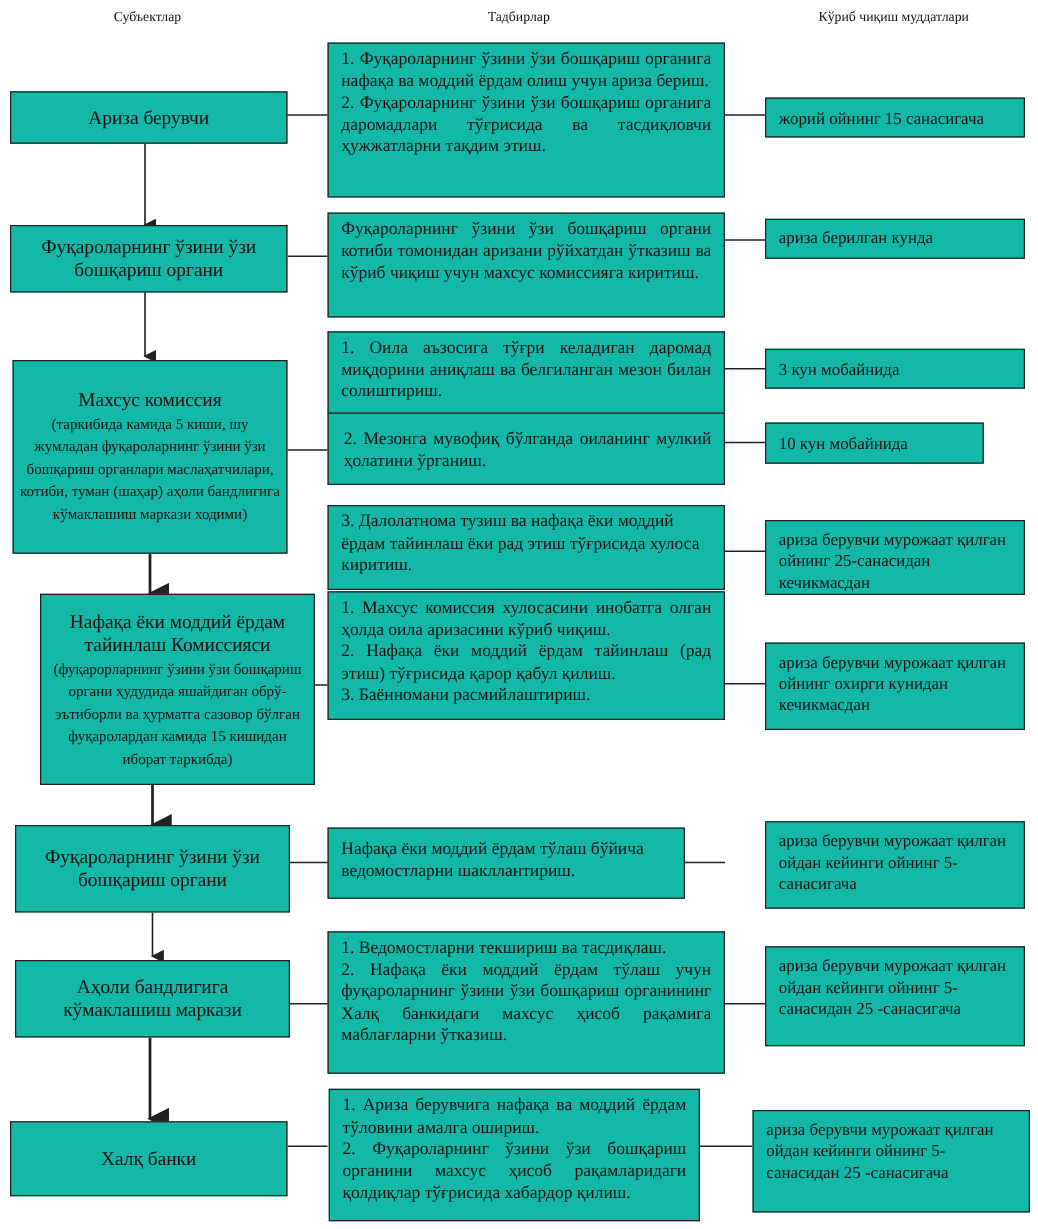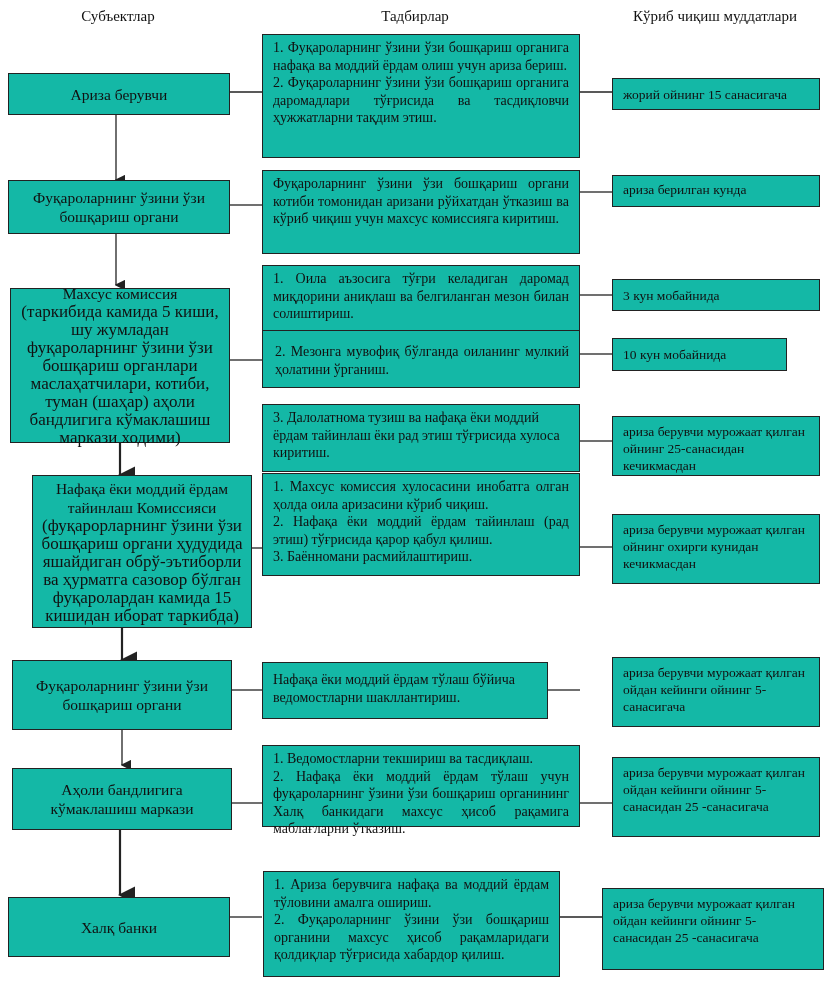--- a/index.html
+++ b/index.html
@@ -1,22 +1,22 @@
 <!DOCTYPE html>
 <html><head>
 <meta charset="utf-8">
 <style>
   html, body { margin:0; padding:0; background:#ffffff; }
   body { width:830px; height:983px; position:relative; overflow:hidden;
          font-family:"Liberation Serif", serif; color:#111; }
-  .hdr { position:absolute; top:8px; font-size:15px; text-align:center; }
+  .hdr { position:absolute; top:8px; font-size:11px; text-align:center; }
   .box { position:absolute; border:1.5px solid #222; background:#14b8a6; box-sizing:border-box; }
   .subj { display:flex; align-items:center; justify-content:center; text-align:center;
           font-size:15.5px; line-height:19px; padding:2px 4px; }
-  .subj .sub { font-size:17px; line-height:18px; display:block; }
+  .subj .sub { font-size:12px; line-height:18px; display:block; }
   .act { font-size:14px; line-height:17.5px; padding:4px 10px; text-align:justify; }
   .act p { margin:0; }
   .dl { font-size:13.5px; line-height:17px; padding:6px 10px; text-align:left; }
   .dl.center { display:flex; align-items:center; }
   svg.lines { position:absolute; left:0; top:0; }
 </style>
 </head>
 <body>
 
 <svg class="lines" width="830" height="983">
@@ -112,21 +112,21 @@
   <span>Фуқароларнинг ўзини ўзи бошқариш органи</span>
 </div>
 <div class="box act" style="left:262px;top:662px;width:286px;height:57px;text-align:left;padding-top:8px;">
   <p>Нафақа ёки моддий ёрдам тўлаш бўйича ведомостларни шакллантириш.</p>
 </div>
 <div class="box dl" style="left:612px;top:657px;width:208px;height:70px;">ариза берувчи мурожаат қилган ойдан кейинги ойнинг 5-санасигача</div>
 
 <div class="box subj" style="left:12px;top:768px;width:220px;height:62px;">
   <span>Аҳоли бандлигига кўмаклашиш маркази</span>
 </div>
-<div class="box act" style="left:262px;top:745px;width:318px;height:82px;">
+<div class="box act" style="left:262px;top:745px;width:318px;height:114px;">
   <p>1. Ведомостларни текшириш ва тасдиқлаш.</p>
   <p>2. Нафақа ёки моддий ёрдам тўлаш учун фуқароларнинг ўзини ўзи бошқариш органининг Халқ банкидаги махсус ҳисоб рақамига маблағларни ўтказиш.</p>
 </div>
 <div class="box dl" style="left:612px;top:757px;width:208px;height:80px;">ариза берувчи мурожаат қилган ойдан кейинги ойнинг 5-санасидан 25 -санасигача</div>
 
 <div class="box subj" style="left:8px;top:897px;width:222px;height:60px;">
   <span>Халқ банки</span>
 </div>
 <div class="box act" style="left:263px;top:871px;width:297px;height:106px;">
   <p>1. Ариза берувчига нафақа ва моддий ёрдам тўловини амалга ошириш.</p>

